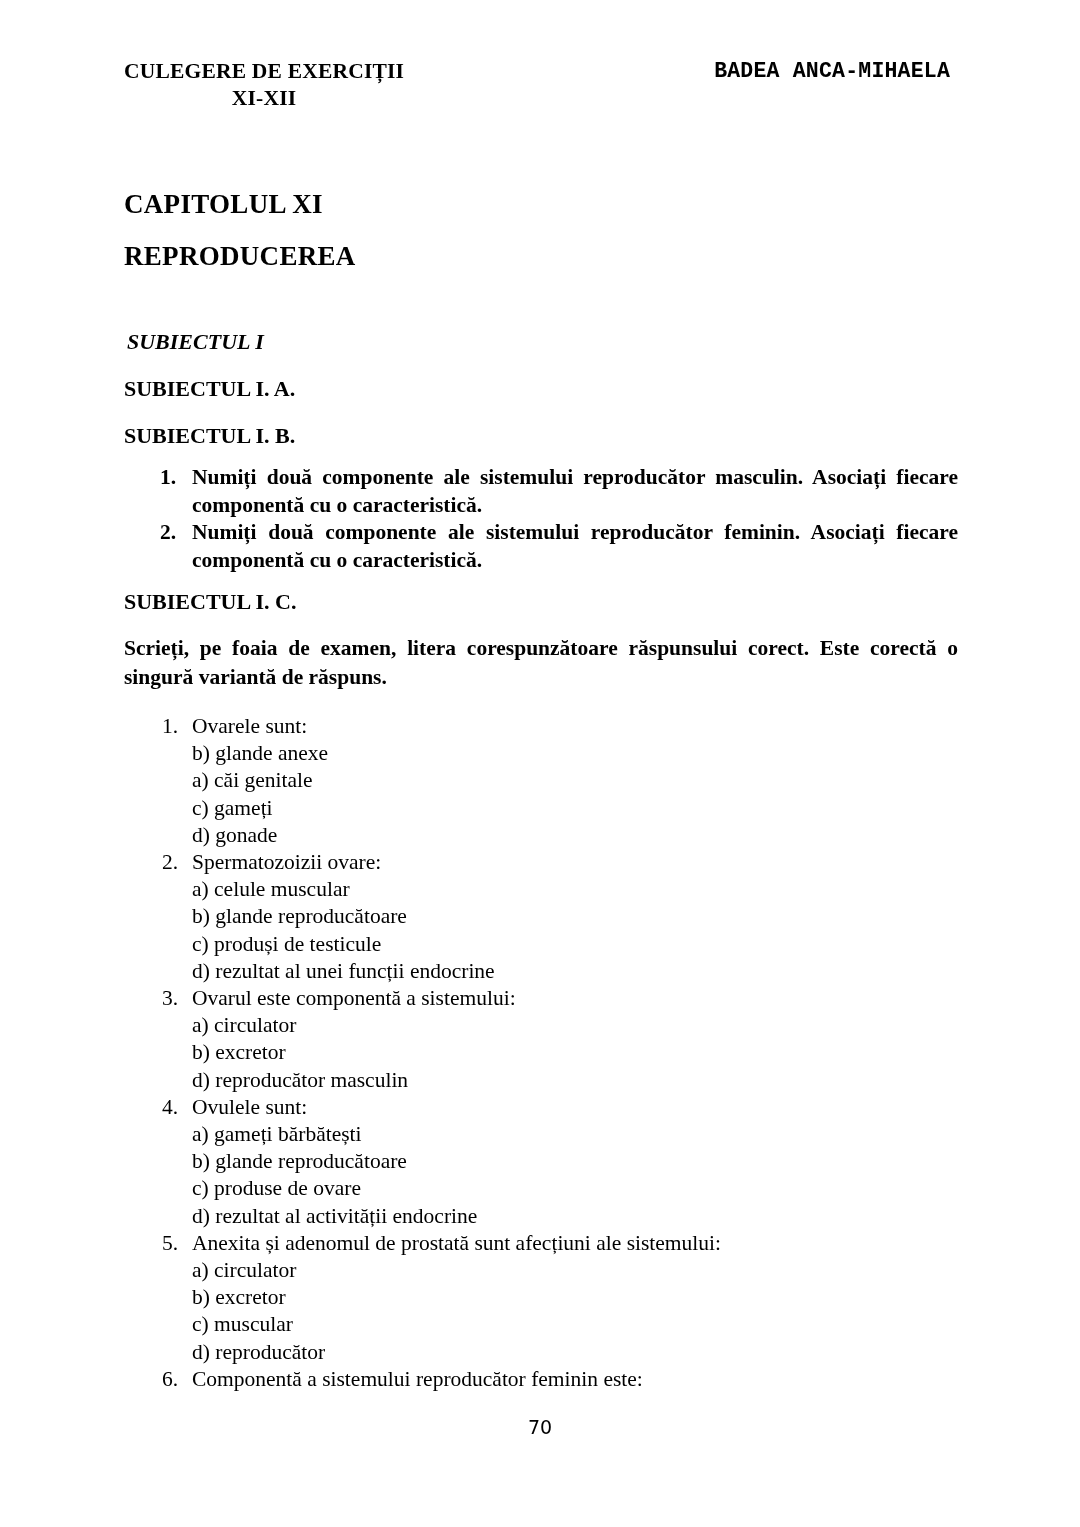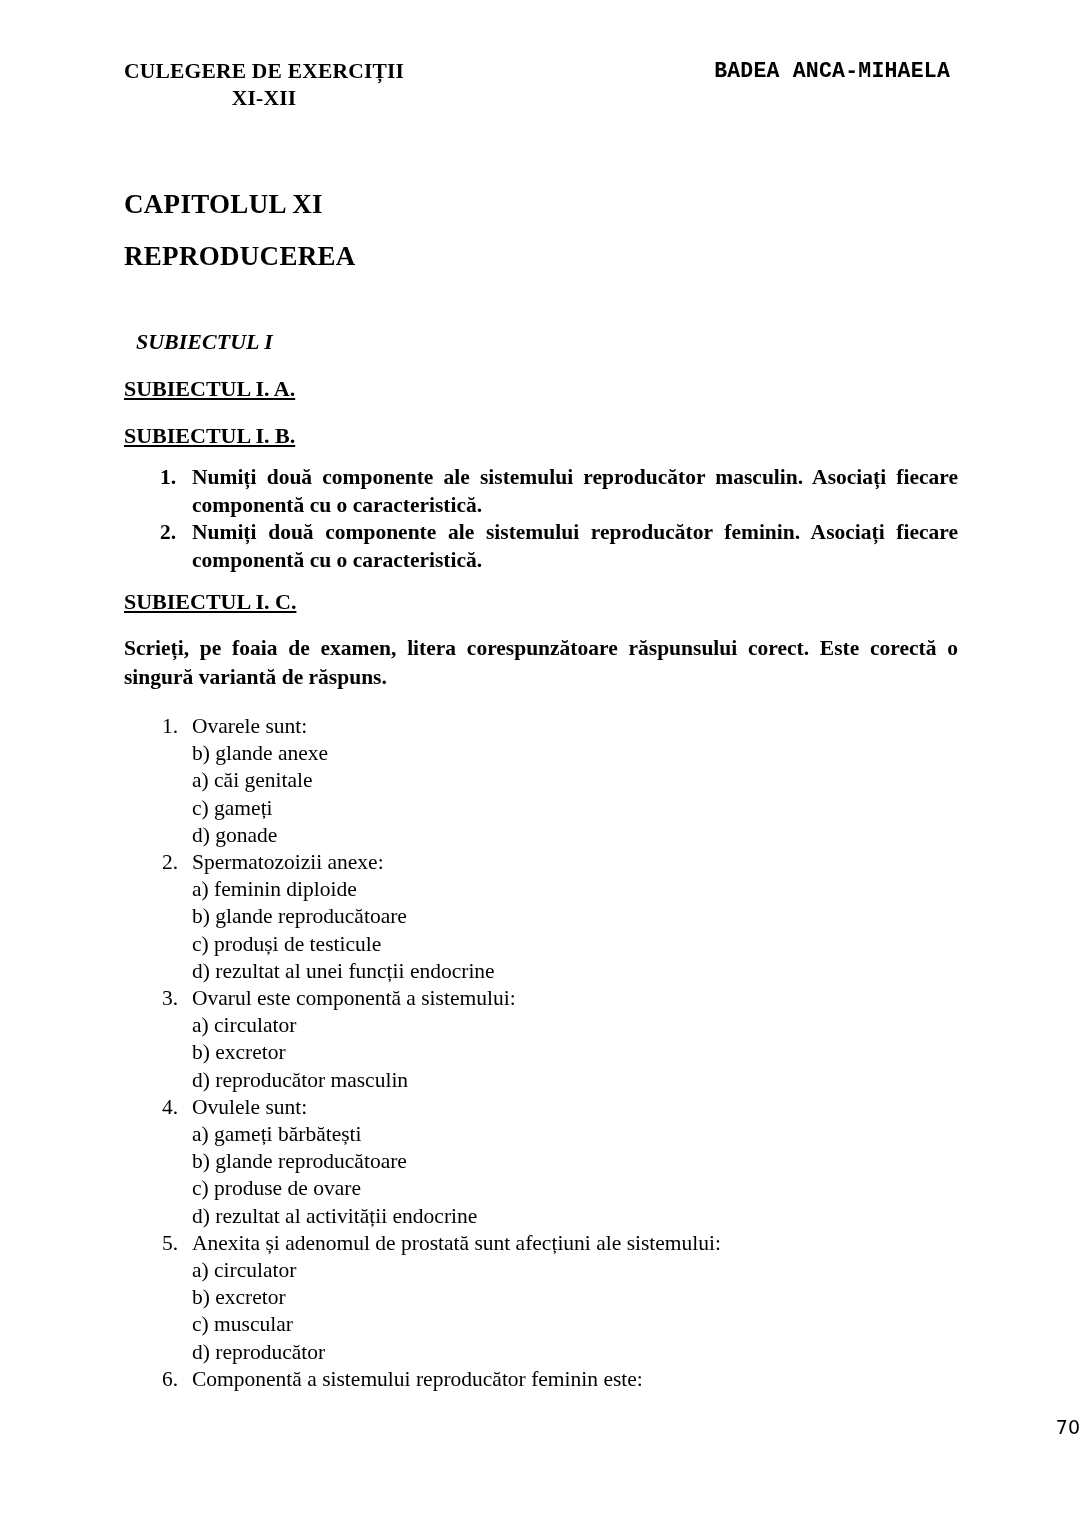--- a/index.html
+++ b/index.html
@@ -73,28 +73,27 @@
     left: 124px;
     top: 327px;
     width: 834px;
   }
 
   .subject-main {
     font-weight: bold;
     font-style: italic;
     font-size: 22px;
     line-height: 30px;
-    margin: 0 0 17px 12px;
+    margin: 0 0 17px 3px;
   }
   .subject-sub {
     font-weight: bold;
     font-size: 22px;
     line-height: 30px;
     margin: 0 0 17px 0;
-    text-decoration: underline;
   }
   .subject-sub.tight {
     margin-bottom: 13px;
     margin-top: 9px;
   }
 
   
   .bold-list {
     list-style: none;
     margin: 0 0 13px 0;
@@ -156,21 +155,21 @@
     line-height: 27.2px;
     white-space: nowrap;
   }
 
   
   .page-number {
     position: absolute;
     left: 0;
     top: 1415px;
     width: 1080px;
-    text-align: right;
+    text-align: center;
     font-family: "DejaVu Sans", "Liberation Sans", sans-serif;
     font-size: 19px;
     line-height: 24px;
   }
 </style>
 </head>
 <body>
 
 <div class="page">
 
@@ -210,23 +209,23 @@
           <span class="mcq-stem">Ovarele sunt:</span>
           <ul class="mcq-options">
             <li>b) glande anexe</li>
             <li>a) căi genitale</li>
             <li>c) gameți</li>
             <li>d) gonade</li>
           </ul>
         </li>
         <li class="mcq-item">
           <span class="marker">2.</span>
-          <span class="mcq-stem">Spermatozoizii anexe:</span>
-          <ul class="mcq-options">
-            <li>a) feminin diploide</li>
+          <span class="mcq-stem">Spermatozoizii ovare:</span>
+          <ul class="mcq-options">
+            <li>a) celule muscular</li>
             <li>b) glande reproducătoare</li>
             <li>c) produși de testicule</li>
             <li>d) rezultat al unei funcții endocrine</li>
           </ul>
         </li>
         <li class="mcq-item">
           <span class="marker">3.</span>
           <span class="mcq-stem">Ovarul este componentă a sistemului:</span>
           <ul class="mcq-options">
             <li>a) circulator</li>

